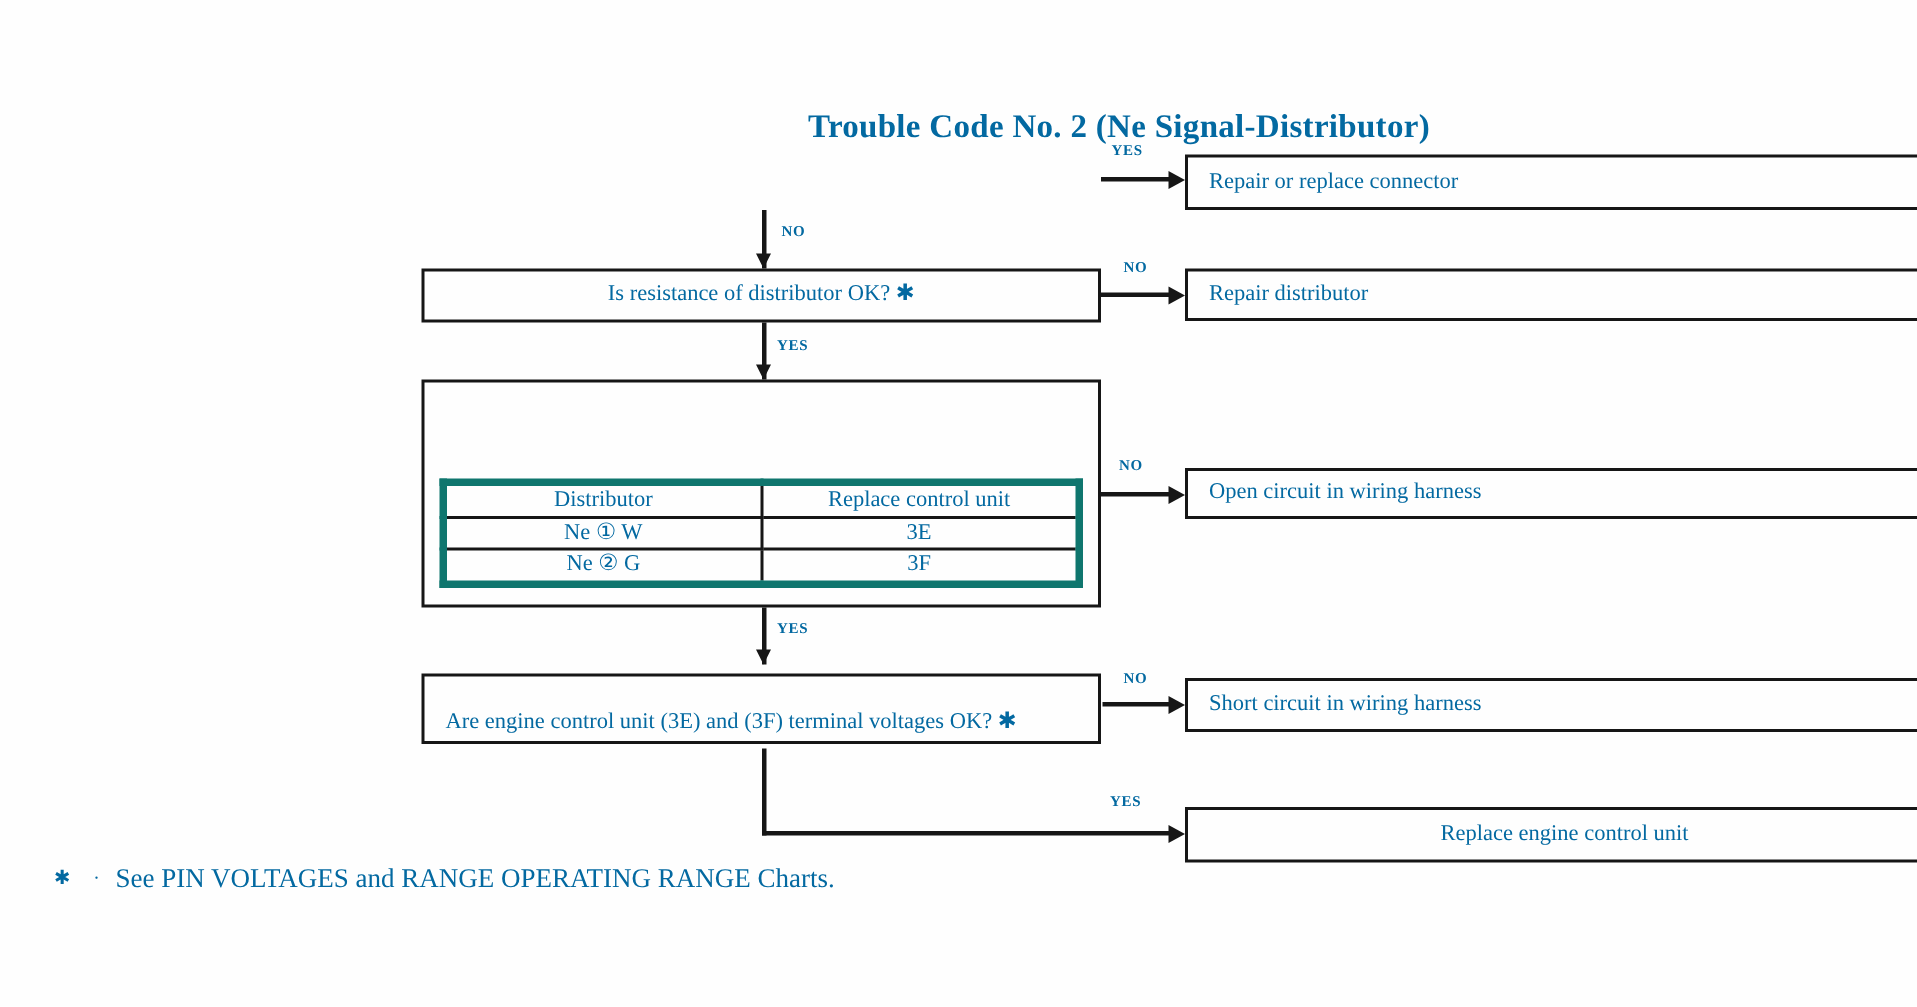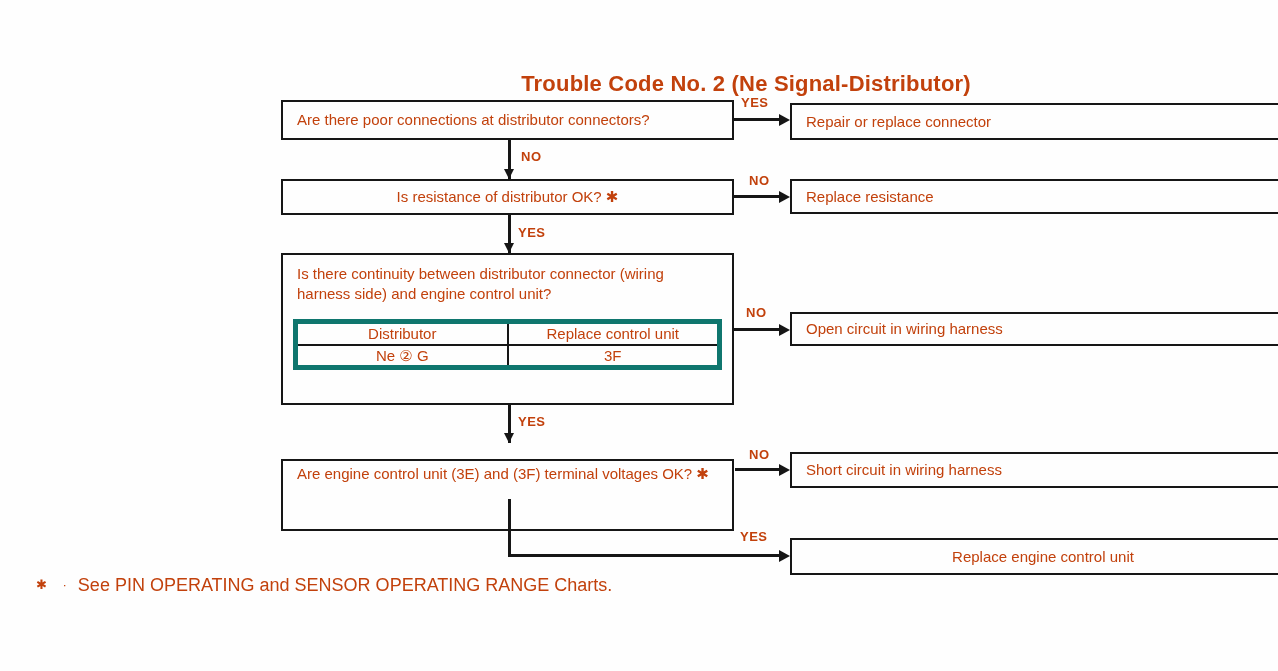--- a/index.html
+++ b/index.html
@@ -1,35 +1,35 @@
 <!DOCTYPE html>
 <html><head>
 <meta charset="utf-8">
 <style>
   html,body { margin:0; padding:0; background:#fff; }
   .canvas {
     position:relative; width:1278px; height:671px; overflow:hidden;
-    background:#fefefe; color:#c2410c;
-    font-family:Liberation Sans, sans-serif;
+    background:#fefefe; color:#0369a1;
+    font-family:Liberation Serif, serif;
   }
   .title {
     position:absolute; left:280px; top:71px; width:932px;
     text-align:center; font-size:22px; font-weight:bold; letter-spacing:0.2px;
   }
   .box {
     position:absolute; border:2px solid #161616; background:#fefefe;
     font-size:15px; line-height:1.3; box-sizing:border-box;
   }
   .vcenter { display:flex; align-items:center; padding:0 14px; }
   .qbox { left:281px; width:453px; }
   .abox { left:790px; width:506px; }
   .q1 { top:100px; height:40px; }
   .q2 { top:179px; height:36px;justify-content:center; }
   .q3 { top:253px; height:152px; }
-  .q4 { top:459px; height:72px; padding:3px 14px; }
+  .q4 { top:449px; height:47px; padding:21px 14px; }
   .a1 { top:103px; height:37px; }
   .a2 { top:179px; height:35px; }
   .a3 { top:312px; height:34px; }
   .a4 { top:452px; height:36px; }
   .a5 { top:538px; height:37px;justify-content:center; }
   .q3-text { position:absolute; left:14px; right:12px; top:9px; }
   .pin-table {
     position:absolute; left:10px; top:64px; width:429px;
     border-collapse:collapse; font-size:15px;
   }
@@ -61,74 +61,74 @@
   .ar4 { left:779px; top:464px; }
   .ar5 { left:779px; top:550px; }
   .arr-d {
     position:absolute; width:0; height:0;
     border-left:5px solid transparent; border-right:5px solid transparent;
     border-top:10px solid #161616; left:504px;
   }
   .ad1 { top:169px; }
   .ad2 { top:243px; }
   .ad3 { top:433px; }
-  .lbl { position:absolute; font-size:13px; font-weight:bold; letter-spacing:0.5px; }
+  .lbl { position:absolute; font-size:10px; font-weight:bold; letter-spacing:0.5px; }
   .lno1  { left:521px; top:149px; }
   .lyes1 { left:741px; top:95px; }
   .lno2  { left:749px; top:173px; }
   .lyes2 { left:518px; top:225px; }
   .lno3  { left:746px; top:305px; }
   .lyes3 { left:518px; top:414px; }
   .lno4  { left:749px; top:447px; }
   .lyes5 { left:740px; top:529px; }
   .footnote { position:absolute; left:36px; top:575px; font-size:18px; }
   .footnote .marker { font-size:13px; vertical-align:2px; letter-spacing:6px; }
 </style>
 </head>
 <body>
 
 <div class="canvas">
 
   <div class="title">Trouble Code No. 2 (Ne Signal-Distributor)</div>
 
-  <div class="box qbox q1 vcenter">
-    <span>Are there poor connections at distributor connectors?</span>
-  </div>
 
   <div class="box qbox q2 vcenter">
     <span>Is resistance of distributor OK? ✱</span>
   </div>
 
   <div class="box qbox q3">
-    <div class="q3-text">Is there continuity between distributor connector (wiring harness side) and engine control unit?</div>
     <table class="pin-table">
       <thead>
         <tr>
           <th style="width:50%">Distributor</th>
           <th>Replace control unit</th>
         </tr>
       </thead>
       <tbody>
+        <tr>
+          <td>Ne ① W</td>
+          <td>3E</td>
+        </tr>
         <tr>
           <td>Ne ② G</td>
           <td>3F</td>
         </tr>
       </tbody>
     </table>
   </div>
 
   <div class="box qbox q4">
     <span>Are engine control unit (3E) and (3F) terminal voltages OK? ✱</span>
   </div>
 
   <div class="box abox a1 vcenter">
     <span>Repair or replace connector</span>
   </div>
   <div class="box abox a2 vcenter">
-    <span>Replace resistance</span>
+    <span>Repair distributor</span>
   </div>
   <div class="box abox a4 vcenter">
     <span>Short circuit in wiring harness</span>
   </div>
   <div class="box abox a3 vcenter">
     <span>Open circuit in wiring harness</span>
   </div>
   <div class="box abox a5 vcenter">
     <span>Replace engine control unit</span>
   </div>
@@ -156,16 +156,16 @@
   <div class="lbl lno1">NO</div>
   <div class="lbl lno2">NO</div>
   <div class="lbl lyes2">YES</div>
   <div class="lbl lno3">NO</div>
   <div class="lbl lyes3">YES</div>
   <div class="lbl lno4">NO</div>
   <div class="lbl lyes5">YES</div>
 
   <div class="footnote">
     <span class="marker">✱ ·</span>
-    <span>See PIN OPERATING and SENSOR OPERATING RANGE Charts.</span>
+    <span>See PIN VOLTAGES and RANGE OPERATING RANGE Charts.</span>
   </div>
 
 </div>
 
 </body></html>

